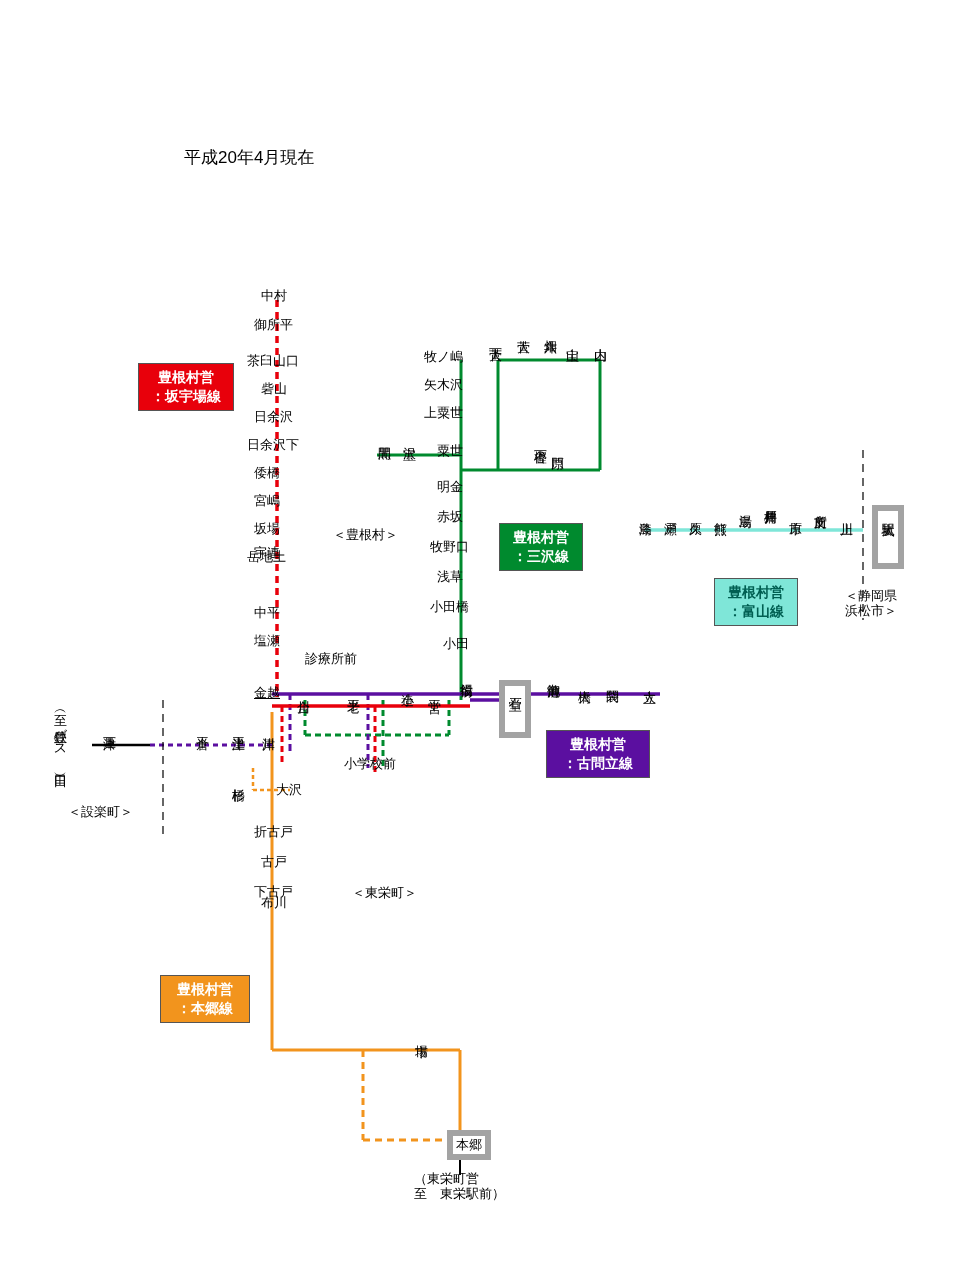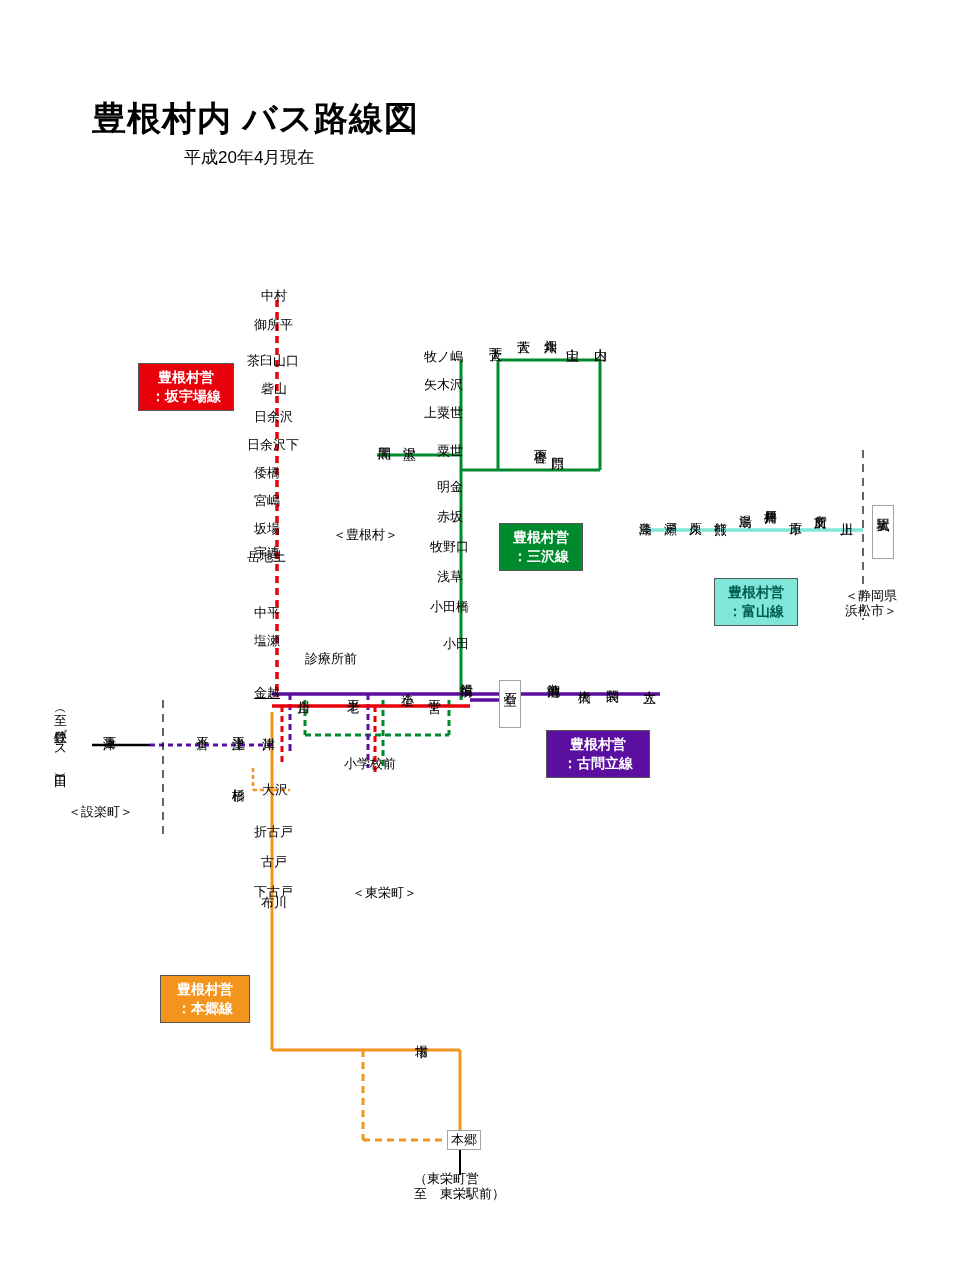--- a/index.html
+++ b/index.html
@@ -61,21 +61,21 @@
   .note {
     position: absolute;
     font-size: 13px;
     white-space: nowrap;
     color: #000;
     line-height: 1.15;
   }
   .boxlabel {
     position: absolute;
     font-size: 13px;
-    border: 1px solid #a3a3a3;
+    border: 6px solid #a3a3a3;
     background: #fff;
     padding: 2px 3px;
     white-space: nowrap;
     line-height: 1.05;
   }
   .boxlabel.vert {
     writing-mode: vertical-rl;
     text-orientation: upright;
   }
   svg.lines {
@@ -84,21 +84,20 @@
     top: 0;
     width: 960px;
     height: 1279px;
   }
 </style>
 </head>
 <body>
 
 <div id="canvas">
 
-  <div class="title">豊根村内 バス路線図</div>
   <div class="subtitle">平成20年4月現在</div>
 
   <svg class="lines" viewBox="0 0 960 1279">
 
     <line x1="277" y1="300" x2="277" y2="697" stroke="#e8000b" stroke-width="3.5" stroke-dasharray="7,5"></line>
 
     <line x1="461" y1="360" x2="461" y2="700" stroke="#008a2e" stroke-width="3"></line>
 
     <line x1="377" y1="455" x2="461" y2="455" stroke="#008a2e" stroke-width="3"></line>
 
@@ -243,21 +242,21 @@
   <div class="station vert" style="left:606px; top:680px; height:42px;">問袋</div>
   <div class="station vert" style="left:643px; top:680px; height:42px;">大立</div>
   <div class="station" style="left:344px; top:757px;">小学校前</div>
 
   <div class="station vert" style="left:232px; top:727px; height:42px;">上津平</div>
   <div class="station vert" style="left:262px; top:727px; height:42px;">津川</div>
 
   <div class="station vert" style="left:196px; top:727px; height:42px;">倉平</div>
   <div class="station vert" style="left:103px; top:727px; height:42px;">下津具</div>
   <div class="station vert" style="left:232px; top:778px; height:38px;">杉橋</div>
-  <div class="station" style="left:262px; top:783px;text-align:center;">大沢</div>
+  <div class="station" style="left:276px; top:783px;text-align:center;">大沢</div>
   <div class="station" style="left:254px; top:825px;">折古戸</div>
   <div class="station" style="left:261px; top:855px;">古戸</div>
   <div class="station" style="left:254px; top:885px;">下古戸</div>
   <div class="station" style="left:261px; top:896px;">布川</div>
   <div class="station vert" style="left:415px; top:1035px; height:38px;">市場</div>
   <div class="boxlabel" style="left:447px; top:1130px;">本郷</div>
 
 </div>
 
 </body></html>

